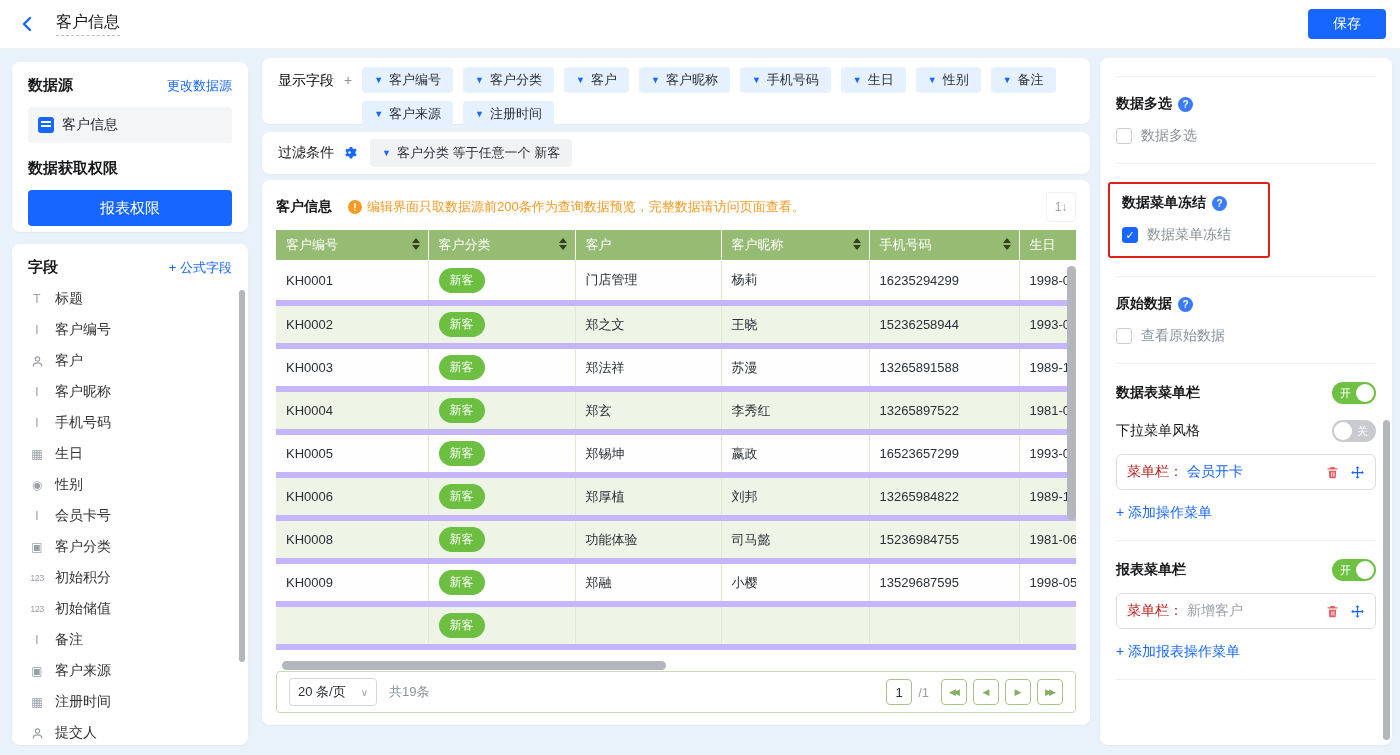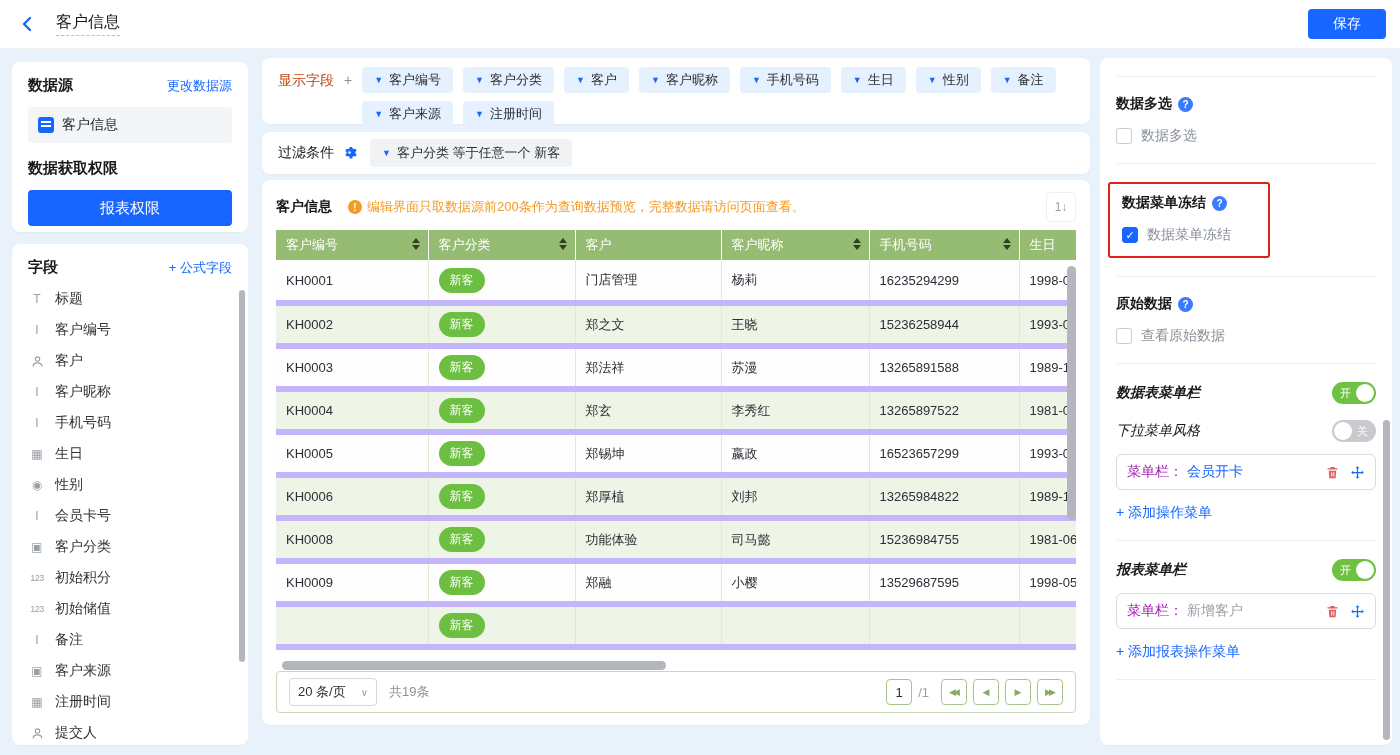--- a/index.html
+++ b/index.html
@@ -35,21 +35,21 @@
   .fields-card { left:12px; top:244px; width:236px; height:501px; padding:14px 16px; overflow:hidden; }
   .field-list { list-style:none; margin-top:6px; }
   .field-item { display:flex; align-items:center; gap:9px; height:31px; font-size:14px; color:#333; cursor:grab; }
   .f-ic { width:18px; flex:0 0 18px; text-align:center; color:#9aa0a8; font-size:12px; }
   .f-ic.num { font-size:9px; letter-spacing:-.5px; }
   .f-ic svg { vertical-align:middle; }
   .scroll-thumb { position:absolute; background:#b3b7bd; border-radius:4px; }
 
   
   .disp-card { left:262px; top:58px; width:828px; height:66px; padding:9px 16px; display:flex; gap:10px; }
-  .disp-label { font-size:14px; color:#c2410c; line-height:26px; white-space:nowrap; }
+  .disp-label { font-size:14px; color:#000000; line-height:26px; white-space:nowrap; }
   .plus { color:#8a9199; line-height:26px; cursor:pointer; }
   .tags { display:flex; flex-wrap:wrap; gap:8px 10px; }
   .tag { background:#e5f1fe; border-radius:4px; height:26px; padding:0 12px; display:flex; align-items:center;
          gap:6px; font-size:13px; color:#2b2f36; cursor:pointer; }
   .tri { color:#1766ff; font-size:9px; }
 
   .filter-card { left:262px; top:132px; width:828px; height:42px; padding:7px 16px; display:flex; align-items:center; gap:8px; }
   .filter-label { font-size:14px; color:#17181a; }
   .gear { width:16px; height:16px; cursor:pointer; display:flex; }
   .filter-tag { background:#f1f2f4; border-radius:4px; height:28px; padding:0 12px; display:flex; align-items:center;
@@ -101,33 +101,33 @@
   .sec-head { display:flex; align-items:center; gap:6px; font-weight:bold; font-size:14px; color:#17181a; }
   .help { width:15px; height:15px; border-radius:50%; background:#3a7bfd; color:#fff; font-size:10px;
           display:inline-flex; align-items:center; justify-content:center; cursor:pointer; }
   .chk-row { display:flex; align-items:center; gap:9px; margin-top:14px; cursor:pointer; }
   .chk { width:16px; height:16px; border:1px solid #c9ccd2; border-radius:3px; background:#fff; }
   .chk.on { background:#1766ff; border-color:#1766ff; color:#fff; font-size:11px; display:flex;
             align-items:center; justify-content:center; }
   .chk-label { color:#8a9199; font-size:14px; }
   .red-box { border:2px solid #e0211a; border-radius:3px; padding:10px 12px 12px; width:162px; margin-left:-8px; }
   .toggle-row { display:flex; align-items:center; justify-content:space-between; margin-top:16px; }
-  .toggle-row .t-label { font-size:14px; color:#17181a;font-style:italic; }
+  .toggle-row .t-label { font-size:14px; color:#17181a; }
   .toggle-row .t-label.bold { font-weight:bold; }
   .switch { width:44px; height:22px; border-radius:11px; position:relative; cursor:pointer; color:#fff; font-size:11px; }
   .switch.on { background:#6ec142; }
   .switch.on .knob { right:2px; }
   .switch.on .txt { position:absolute; left:8px; top:4px; }
   .switch.off { background:#c8cacd; }
   .switch.off .knob { left:2px; }
   .switch.off .txt { position:absolute; right:8px; top:4px; }
   .knob { position:absolute; top:2px; width:18px; height:18px; border-radius:50%; background:#fff; }
   .menu-box { margin-top:12px; border:1px solid #d9dce1; border-radius:6px; height:36px; display:flex;
               align-items:center; padding:0 10px; font-size:14px; gap:4px; }
-  .menu-box .pfx { color:#a21caf; }
+  .menu-box .pfx { color:#b91c1c; }
   .menu-box .val-blue { color:#1766ff; }
   .menu-box .val-gray { color:#9aa0a8; }
   .menu-ic { margin-left:auto; display:flex; gap:10px; }
   .menu-ic span { cursor:pointer; display:flex; }
   .add-link { display:inline-block; margin-top:14px; color:#1766ff; font-size:14px; text-decoration:none; cursor:pointer; }
 </style>
 </head>
 <body>
 
 <div class="topbar">

